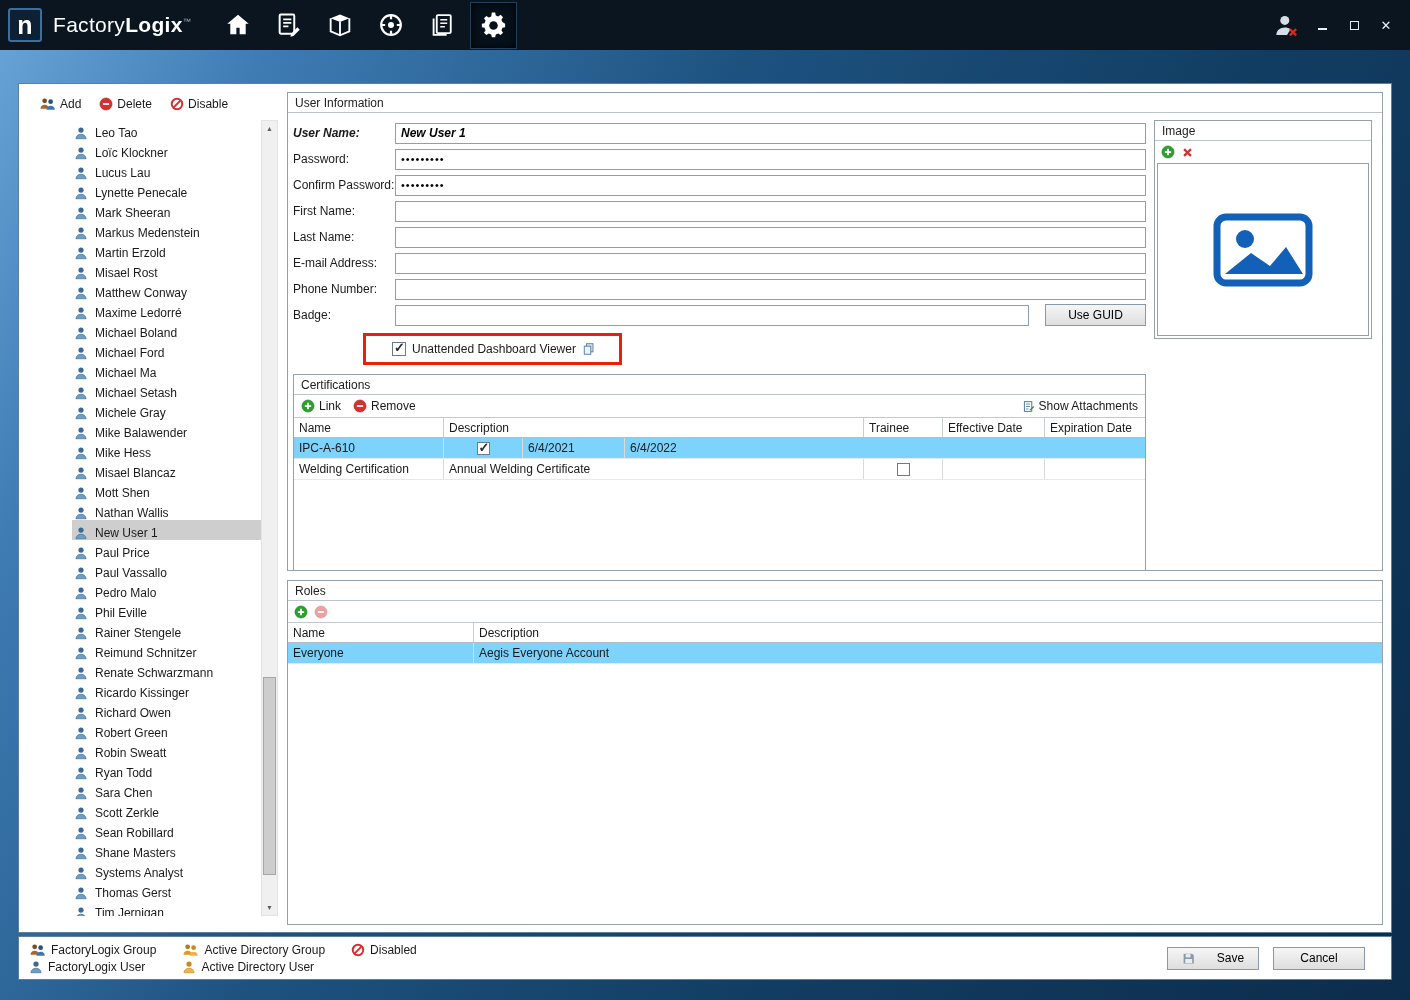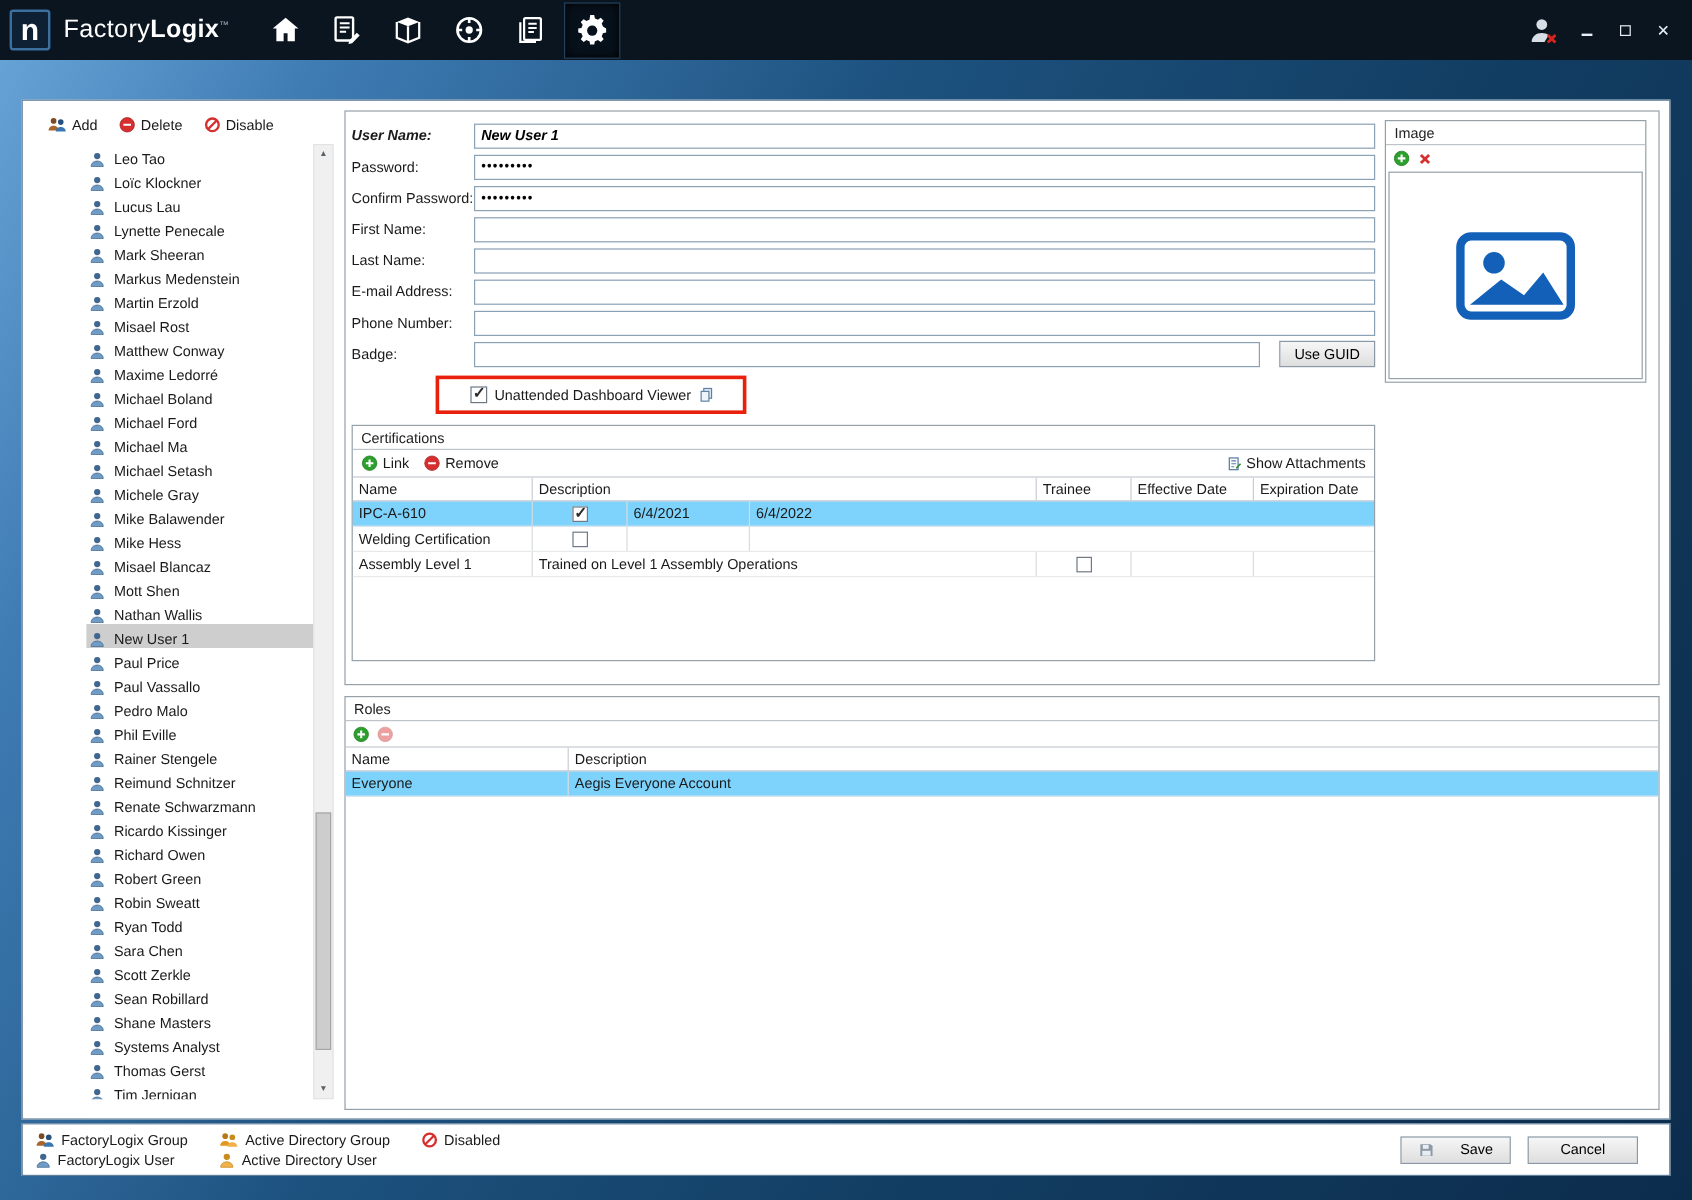--- a/index.html
+++ b/index.html
@@ -45,21 +45,21 @@
   .ui-panel{height:479px}
   .ui-body{display:flex;padding:7px 10px 6px 5px;gap:8px}
   .ui-left{flex:1}
   .form-row{display:flex;align-items:center;height:26px}
   .f-label{width:102px;font-size:12px}
   .f-label.emph{font-weight:bold;font-style:italic}
   .f-input{flex:1;height:21px;border:1px solid #8aa0b4;font-size:12px;padding:0 5px;font-family:"Liberation Sans",sans-serif;background:#fff;outline:none}
   .f-input.emph{font-weight:bold;font-style:italic}
   .f-input.masked{font-size:11px;letter-spacing:1px}
   .btn{background:linear-gradient(#f6f6f6,#dedede);border:1px solid #8a98a5;font-size:12px;height:22px;padding:0 10px;font-family:"Liberation Sans",sans-serif}
-  .use-guid{width:80px;margin-left:16px}
+  .use-guid{width:101px;margin-left:16px}
   .check-area{margin:5px 0 2px 70px}
   .annotation-box{display:inline-flex;align-items:center;gap:6px;border:3px solid #e8200c;padding:6px 24px 6px 26px}
   .cb{width:14px;height:14px;border:1px solid #6d7a85;background:#fff;position:relative;display:inline-block;flex:0 0 auto}
   .cb.small{width:13px;height:13px}
   .cb.checked::after{content:"✓";position:absolute;left:1px;top:-3px;font-size:13px;color:#2b2b2b;font-weight:bold}
   .cb-label{font-size:12px}
   
   .image-panel{width:218px;height:219px;border:1px solid #95a0a9;display:flex;flex-direction:column}
   .img-icons{height:22px;display:flex;align-items:center;gap:6px;padding-left:6px}
   .img-box{flex:1;margin:0 2px 2px 2px;border:1px solid #95a0a9;display:flex;align-items:center;justify-content:center}
@@ -558,20 +558,21 @@
           <div class="vs-arrow up">▲</div>
           <div class="vs-thumb"></div>
           <div class="vs-arrow down">▼</div>
         </div>
       </div>
     </div>
 
     <div class="right-panel">
 
       <div class="panel ui-panel">
+        <div class="panel-header">User Information</div>
         <div class="ui-body">
           <div class="ui-left">
 
             <div class="form-row">
               <label class="f-label emph">User Name:</label>
               <input class="f-input emph" value="New User 1" style="">
             </div>
             <div class="form-row">
               <label class="f-label">Password:</label>
               <input class="f-input masked" value="•••••••••" style="">
@@ -658,29 +659,21 @@
                   <div class="tr selected">
     <div class="td col-name">IPC-A-610</div>
     <div class="td col-trainee">
                       <span class="cb small checked"></span>
                     </div>
     <div class="td col-eff">6/4/2021</div>
     <div class="td col-exp">6/4/2022</div>
   </div>
                   <div class="tr">
     <div class="td col-name">Welding Certification</div>
-    <div class="td col-trainee">
-                      <span class="cb small"></span>
-                    </div>
-    <div class="td col-eff"></div>
-    <div class="td col-exp"></div>
-  </div>
-                  <div class="tr">
-    <div class="td col-name">Assembly Level 1</div>
-    <div class="td col-desc">Trained on Level 1 Assembly Operations</div>
+    <div class="td col-desc">Annual Welding Certificate</div>
     <div class="td col-trainee">
                       <span class="cb small"></span>
                     </div>
     <div class="td col-eff"></div>
     <div class="td col-exp"></div>
   </div>
                 </div>
             </div>
           </div>
 

